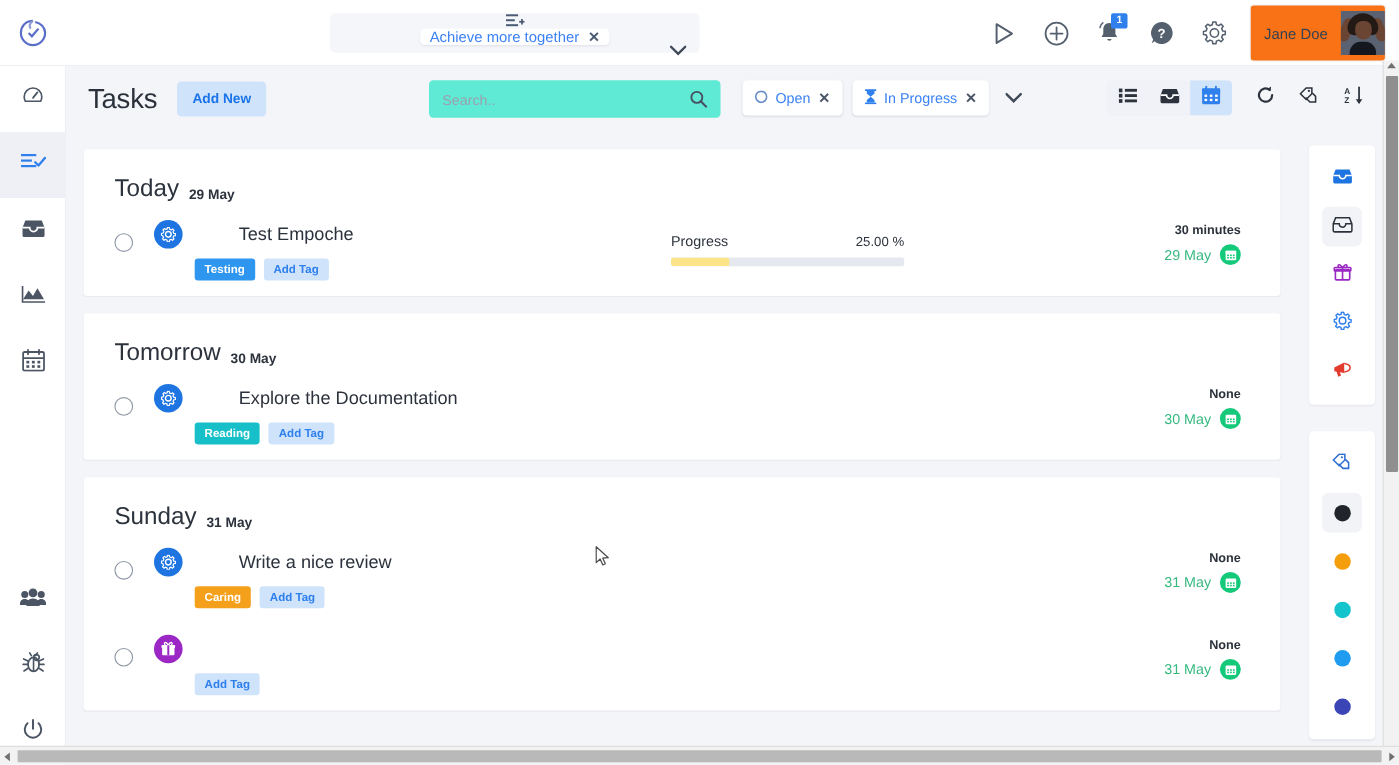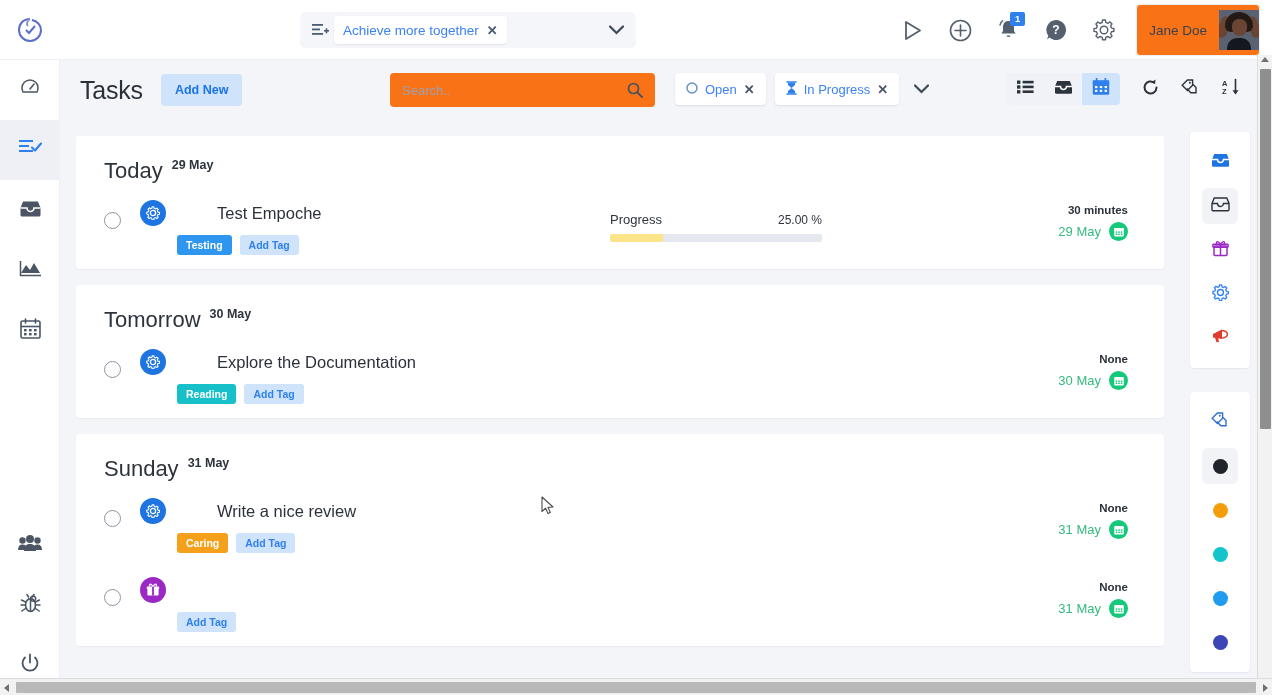--- a/index.html
+++ b/index.html
@@ -19,20 +19,21 @@
   }
   .brand-logo {
     width: 60px; height: 60px; display: flex; align-items: center; justify-content: center;
   }
   .brand-logo svg { display: block; }
 
   .proj-wrap {
     position: absolute; left: 300px; top: 12px; width: 336px; height: 36px;
     background: #f4f6fa; border-radius: 5px; display: flex; align-items: center;
     padding: 0 6px;
+    flex-direction: column;
   }
   .proj-icon { width: 28px; display: flex; align-items: center; justify-content: center; color: #58657e; }
   .proj-chip {
     display: flex; align-items: center; gap: 8px;
     background: #ffffff; border-radius: 4px; height: 28px; padding: 0 9px;
     box-shadow: 0 1px 2px rgba(20,30,60,.08);
   }
   .proj-chip-label { color: #3b82f6; font-size: 13.5px; white-space: nowrap; }
   .chip-x { color: #4b5b74; font-size: 13px; line-height: 1; cursor: pointer; font-weight: 600;}
   .proj-caret { margin-left: auto; color: #4a5568; display:flex; align-items:center; padding-right: 6px;}
@@ -83,21 +84,21 @@
     position: absolute; left: 60px; top: 60px; width: 1212px; height: 60px;
     background: #f4f5f9; display: flex; align-items: center; padding-left: 20px;
   }
   .page-title { font-size: 25px; color: #2b313b; font-weight: 400; letter-spacing: -.2px;}
   .addnew {
     margin-left: 18px; background: #cfe3fb; color: #1a73e8; font-size: 12.5px; font-weight: bold;
     border-radius: 4px; padding: 9px 14px; cursor: pointer;
   }
   .searchbox {
     position: absolute; left: 330px; top: 13px; width: 265px; height: 34px;
-    background: #f97316; border-radius: 4px; display: flex; align-items: center; padding: 0 12px;
+    background: #5eead4; border-radius: 4px; display: flex; align-items: center; padding: 0 12px;
   }
   .searchbox input {
     border: none; background: transparent; outline: none; flex: 1;
     font-size: 13px; color: #3e4756; font-family: "Liberation Sans", sans-serif;
   }
   .searchbox input::placeholder { color: #9aa2b1; }
   .search-ic { color: #475063; display:flex; align-items:center;}
 
   .filters { position: absolute; left: 615px; top: 13px; display: flex; align-items: center; gap: 9px; }
   .fchip {
@@ -124,21 +125,21 @@
 
   
   .main {
     position: absolute; left: 60px; top: 120px; width: 1120px; height: 570px;
     overflow: hidden;
   }
   .daycard {
     background: #ffffff; border-radius: 3px; margin: 16px 16px 0 16px;
     box-shadow: 0 1px 1px rgba(30,40,70,.05);
   }
-  .day-head { padding: 22px 0 6px 28px; display: flex; align-items: flex-start; gap: 9px; }
+  .day-head { padding: 22px 0 6px 28px; display: flex; align-items: flex-end; gap: 9px; }
   .day-name { font-size: 22px; color: #2d333d; font-weight: 400; }
   .day-date { font-size: 12.5px; color: #2d333d; font-weight: bold; }
 
   .task {
     display: flex; align-items: flex-start; padding: 10px 20px 14px 28px; position: relative;
     min-height: 74px;
   }
   .radio {
     width: 17px; height: 17px; border: 1.6px solid #8c95a3; border-radius: 50%;
     margin-top: 12px; flex: 0 0 auto; cursor: pointer;

